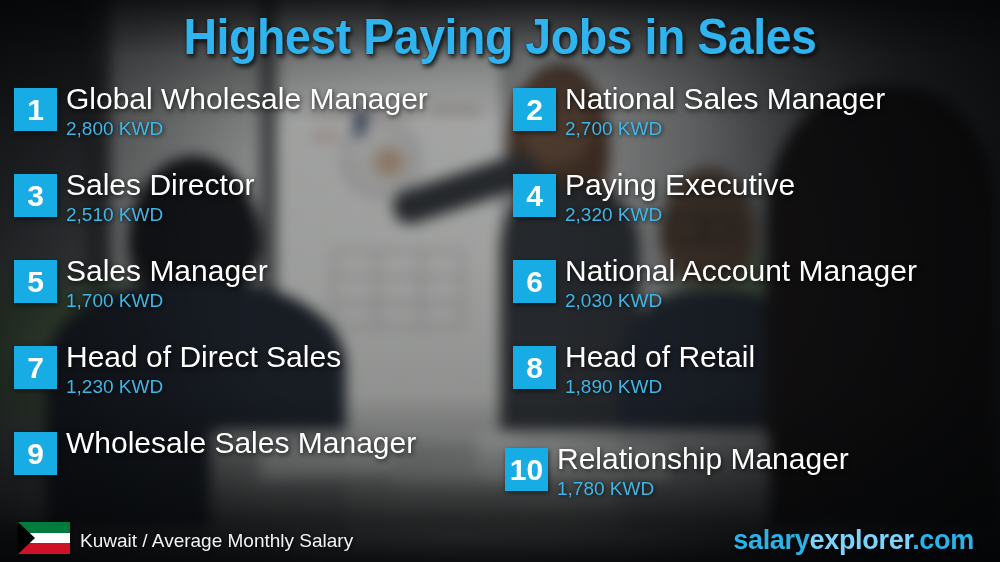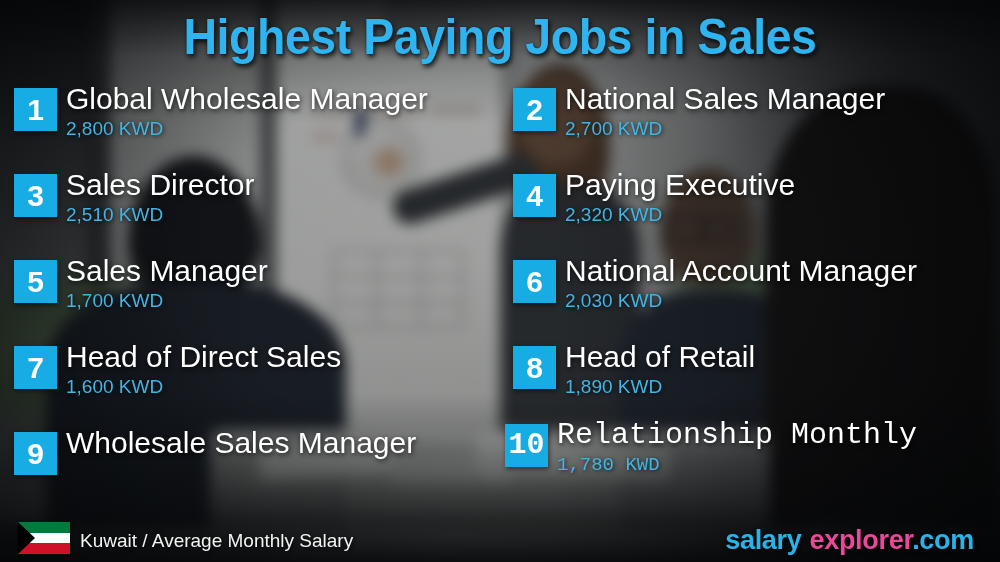--- a/index.html
+++ b/index.html
@@ -189,21 +189,21 @@
     text-shadow:1px 1px 4px rgba(0,0,0,.9);
     white-space:nowrap;
   }
   .logo {
     position:absolute; right:26px; top:19px;
     font-size:27px; font-weight:bold; letter-spacing:-0.3px;
     white-space:nowrap;
     text-shadow:1px 2px 5px rgba(0,0,0,.9);
   }
   .logo .cy { color:#29b3e8; }
-  .logo .wh { color:#ec4899;margin-left:8px; }
+  .logo .wh { color:#7dd3fc; }
 </style>
 </head>
 <body>
 
 <div id="infographic">
 
   <div class="bg-photo">
     <div class="bg-base"></div>
     <div class="panel panel-a"></div>
     <div class="panel panel-seam1"></div>
@@ -309,43 +309,43 @@
         <div class="texts">
           <div class="job">National Account Manager</div>
           <div class="salary">2,030 KWD</div>
         </div>
       </div>
 
       <div class="row" style="left:14px; top:258px;">
         <div class="badge">7</div>
         <div class="texts">
           <div class="job">Head of Direct Sales</div>
-          <div class="salary">1,600 KWD</div>
+          <div class="salary">1,230 KWD</div>
         </div>
       </div>
 
       <div class="row" style="left:513px; top:258px;">
         <div class="badge">8</div>
         <div class="texts">
           <div class="job">Head of Retail</div>
           <div class="salary">1,890 KWD</div>
         </div>
       </div>
 
       <div class="row" style="left:14px; top:344px;">
         <div class="badge">9</div>
         <div class="texts">
           <div class="job">Wholesale Sales Manager</div>
         </div>
       </div>
 
-      <div class="row" style="left:505px; top:336px;font-family:Liberation Mono, monospace;">
+      <div class="row" style="left:505px; top:360px;">
         <div class="badge">10</div>
         <div class="texts">
-          <div class="job">Relationship Monthly</div>
+          <div class="job">Relationship Manager</div>
           <div class="salary">1,780 KWD</div>
         </div>
       </div>
 
     </div>
 
     <div class="footer">
       <div class="flag">
         <div class="st green"></div>
         <div class="st white"></div>

